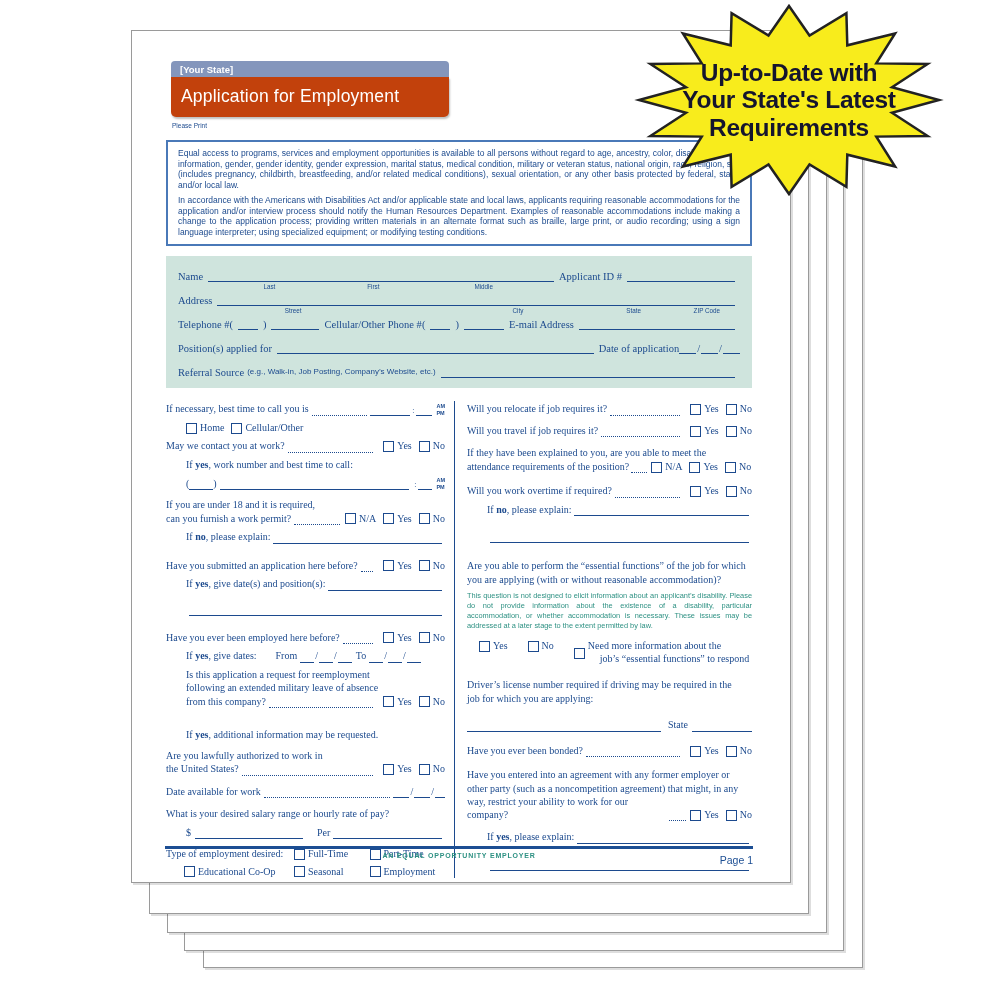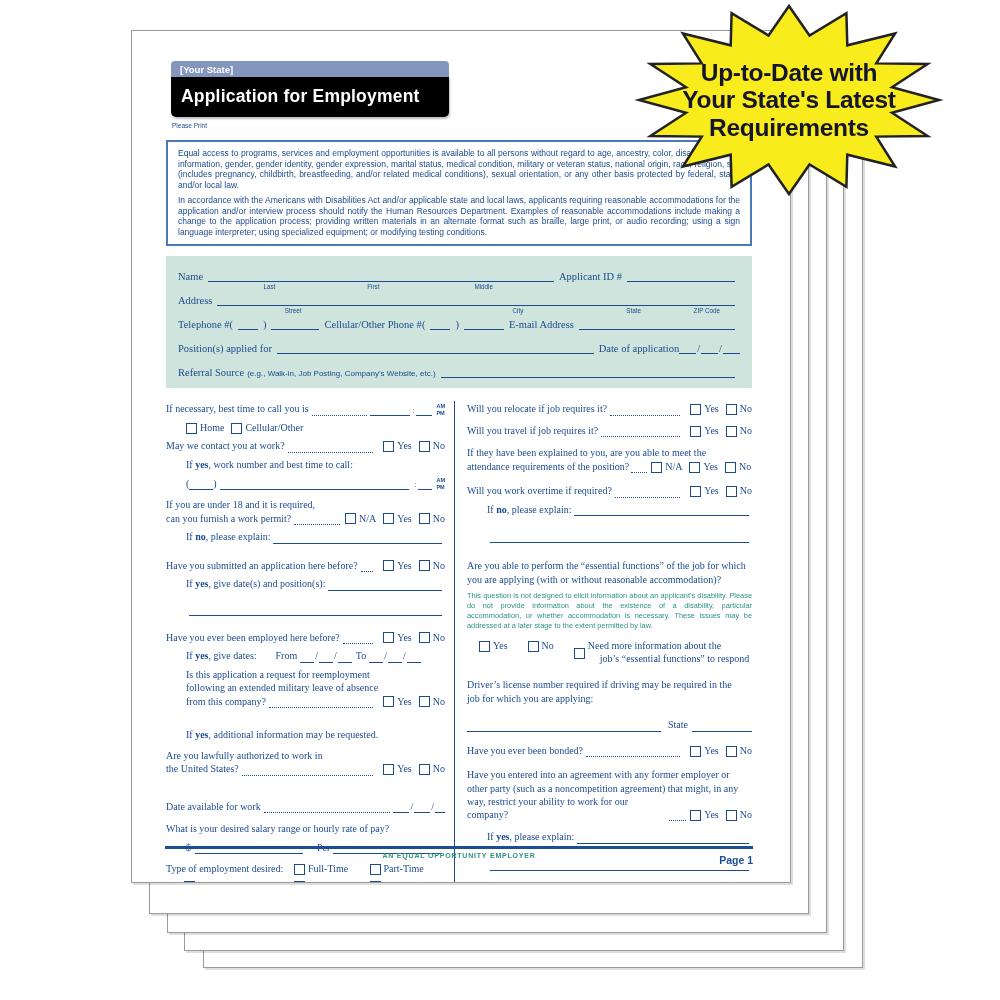--- a/index.html
+++ b/index.html
@@ -9,33 +9,33 @@
         box-shadow:2px 2px 0 rgba(0,0,0,.13);box-sizing:content-box}
   .p1{left:131px;top:30px;z-index:5}
   .p2{left:149px;top:61px;z-index:4}
   .p3{left:167px;top:80px;z-index:3}
   .p4{left:184px;top:98px;z-index:2}
   .p5{left:203px;top:115px;z-index:1}
   .inner{position:relative;width:100%;height:100%;padding:30px 38px 0 34px;box-sizing:border-box;overflow:hidden}
 
   .tab{margin-left:5px;width:269px;background:#8496bc;border-radius:4px 4px 0 0;color:#fff;
        font-weight:bold;font-size:9.5px;padding:2.5px 0 2.5px 9px}
-  .bar{margin-left:5px;width:258px;background:#000000;border-radius:0 0 5px 5px;color:#fff;
-       font-weight:bold;font-size:17.5px;padding:9px 10px 10px;letter-spacing:.2px;
+  .bar{margin-left:5px;width:258px;background:#c2410c;border-radius:0 0 5px 5px;color:#fff;
+       font-weight:normal;font-size:17.5px;padding:9px 10px 10px;letter-spacing:.2px;
        box-shadow:1px 2px 2px rgba(0,0,0,.25)}
   .pp{margin:5px 0 0 6px;font-size:6.5px;color:#1c4a8e}
 
   .notice{margin-top:11px;border:2px solid #4a79b8;padding:6px 10px 7px;color:#1c4a8e;
           font-size:8.5px;line-height:1.24;text-align:justify}
   .notice p{margin:0}
   .notice p+p{margin-top:5px}
 
   .personal{margin-top:10px;background:#cfe4dd;padding:15px 12px 6px;color:#1c4a8e;
             font-family:"Liberation Serif",serif;font-size:10.5px}
-  .prow{display:flex;align-items:flex-end;margin-bottom:13px;white-space:nowrap}
+  .prow{display:flex;align-items:flex-start;margin-bottom:13px;white-space:nowrap}
   .win{border-bottom:1px solid #1c4a8e;height:10px;flex:1;position:relative;margin:0 5px;min-width:12px}
   .sub{position:absolute;top:11.5px;font-family:"Liberation Sans",sans-serif;font-size:6.3px;
        font-style:normal;color:#1c4a8e}
   .hint{font-size:8px;font-family:"Liberation Sans",sans-serif;margin-left:3px}
   .bold{font-weight:normal}
   i{font-style:normal}
 
   .qarea{display:flex;margin-top:13px;color:#1c4a8e;font-family:"Liberation Serif",serif;
          font-size:10px;line-height:1.25;min-height:440px}
   .colL{width:289px;border-right:1px solid #1c4a8e;padding-right:9px;box-sizing:border-box}
@@ -56,21 +56,21 @@
   .colon{font-size:8px;margin:0 2px}
   .dg{display:inline-flex;align-items:flex-end}
   .sl{margin:0 1px}
   .typegrid{display:grid;grid-template-columns:128px 1fr 1fr;row-gap:5px;margin-top:9px;align-items:end}
   .typegrid .cbg{margin-left:0}
   .note{color:#2e9183;font-family:"Liberation Sans",sans-serif;font-size:7.4px;line-height:1.32;
         text-align:justify;margin-top:5px}
 
   .footer{position:absolute;left:33px;bottom:23px;width:588px;border-top:3px solid #1c4e93;padding-top:3px}
   .eoe{text-align:center;color:#2e9183;font-size:7px;letter-spacing:.8px;font-weight:bold}
-  .pageno{position:absolute;right:0;top:5px;color:#1c4e93;font-weight:bold;font-size:10.5px}
+  .pageno{position:absolute;right:0;top:5px;color:#1c4e93;font-weight:normal;font-size:10.5px}
 
   .burst{position:absolute;left:630px;top:0;width:318px;height:200px;z-index:10}
   .burst svg{position:absolute;left:0;top:0;width:100%;height:100%}
   .burst-text{position:absolute;left:0;top:0;right:0;bottom:0;display:flex;flex-direction:column;
               align-items:center;justify-content:center;font-weight:bold;font-size:24.5px;
               line-height:1.12;color:#15152e;text-align:center;letter-spacing:-.3px}
 </style>
 </head>
 <body>
 
@@ -289,21 +289,21 @@
               <span class="lead"></span>
             <span class="cbg">
                 <i class="cb"></i>
                 <span>Yes</span>
               </span>
             <span class="cbg">
                 <i class="cb"></i>
                 <span>No</span>
               </span>
           </div>
-          <div class="qrow" style="margin-top:25px">
+          <div class="qrow" style="margin-top:10px">
             <span>Date available for work</span>
               <span class="lead"></span>
             <span class="dg">
                 <span class="wl" style="width:16px"></span>
                 <span class="sl">/</span>
                 <span class="wl" style="width:16px"></span>
                 <span class="sl">/</span>
                 <span class="wl" style="width:10px"></span>
               </span>
           </div>
@@ -327,21 +327,21 @@
             <span class="cbg" style="margin-left:18px">
                 <i class="cb"></i>
                 <span>Educational Co-Op</span>
               </span>
             <span class="cbg">
                 <i class="cb"></i>
                 <span>Seasonal</span>
               </span>
             <span class="cbg">
                 <i class="cb"></i>
-                <span>Department</span>
+                <span>Employment</span>
               </span>
           </div>
         </div>
 
         <div class="colR">
           <div class="qrow" style="margin-top:2px">
             <span>Will you relocate if job requires it?</span>
               <span class="lead"></span>
             <span class="cbg">
                 <i class="cb"></i>

